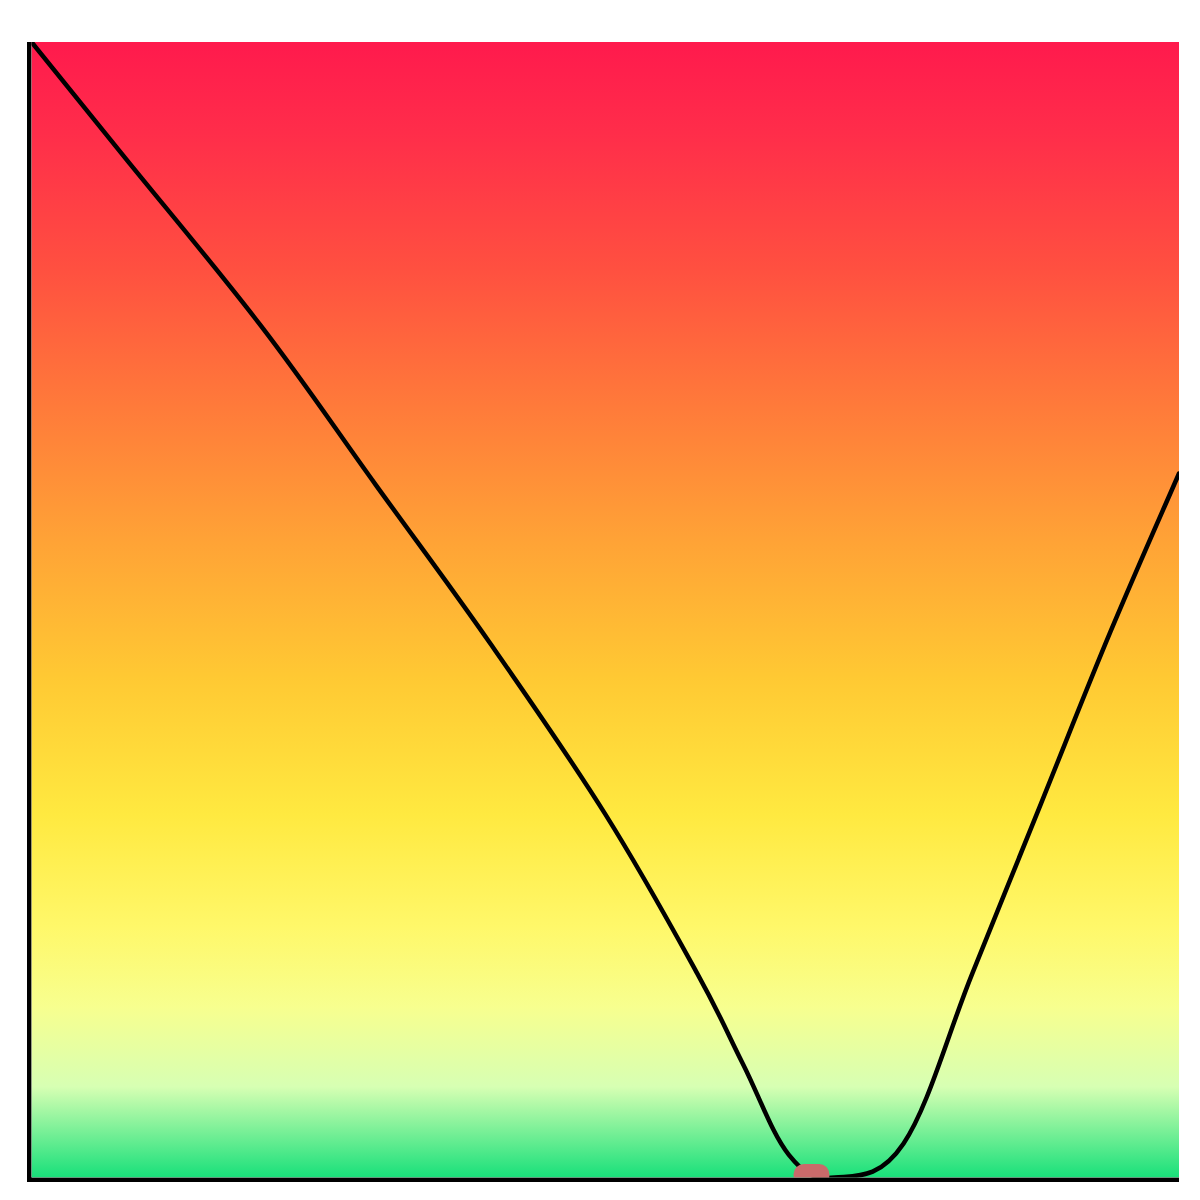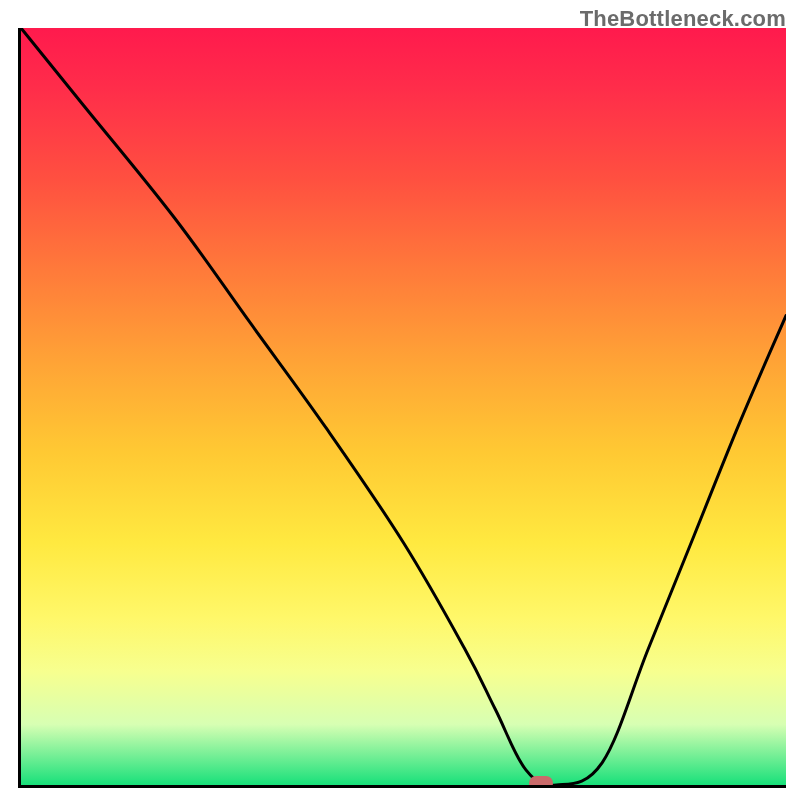--- a/index.html
+++ b/index.html
@@ -68,21 +68,20 @@
     height: 14px;
     border-radius: 7px;
     background: #c96a6a;
   }
 </style>
 </head>
 <body>
 
 <div class="container">
 
-  <div class="watermark">TheBottleneck.com</div>
 
   <div class="plot-frame">
     <div class="gradient-bg"></div>
 
     <svg class="curve" viewBox="0 0 765 757" preserveAspectRatio="none">
       <path id="curve-path" fill="none" stroke="#000000" stroke-width="3" stroke-linecap="round" d="M 0 0 C 11.016 13.625999999999987, 33.660000000000004 41.634999999999934, 61.2 75.69999999999993 C 88.74000000000001 109.76499999999993, 122.706 149.7346, 153 189.25 C 183.294 228.7654, 201.96 257.0772, 229.5 295.23 C 257.04 333.38280000000003, 278.46 361.69460000000004, 306 401.21000000000004 C 333.54 440.72540000000004, 357.714 475.2446, 382.5 514.76 C 407.286 554.2754, 427.176 590.7628, 443.7 620.74 C 460.224 650.7172, 463.284 659.4984, 474.3 681.3 C 485.31600000000003 703.1016, 493.884 728.234, 504.90000000000003 741.86 C 515.916 755.486, 521.73 758.3626, 535.5 757 C 549.27 755.6374, 564.876 758.8168, 581.4 734.29 C 597.924 709.7632, 610.776 661.618, 627.3 620.74 C 643.824 579.862, 656.676 548.068, 673.2 507.19 C 689.724 466.312, 702.5759999999999 433.1554, 719.0999999999999 393.64 C 735.6239999999999 354.1246, 756.7379999999999 306.7364, 765 287.66"></path>
     </svg>
 
     <div class="marker" id="optimal-marker" style="left: 508.2px; top: 748px; background: rgb(201, 106, 106);"></div>
   </div>

